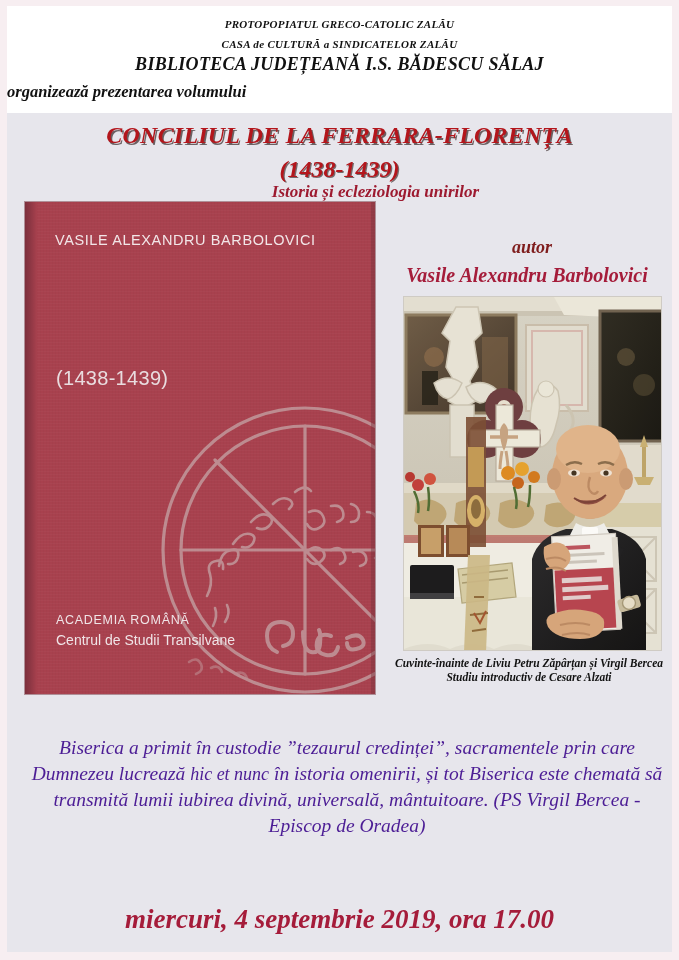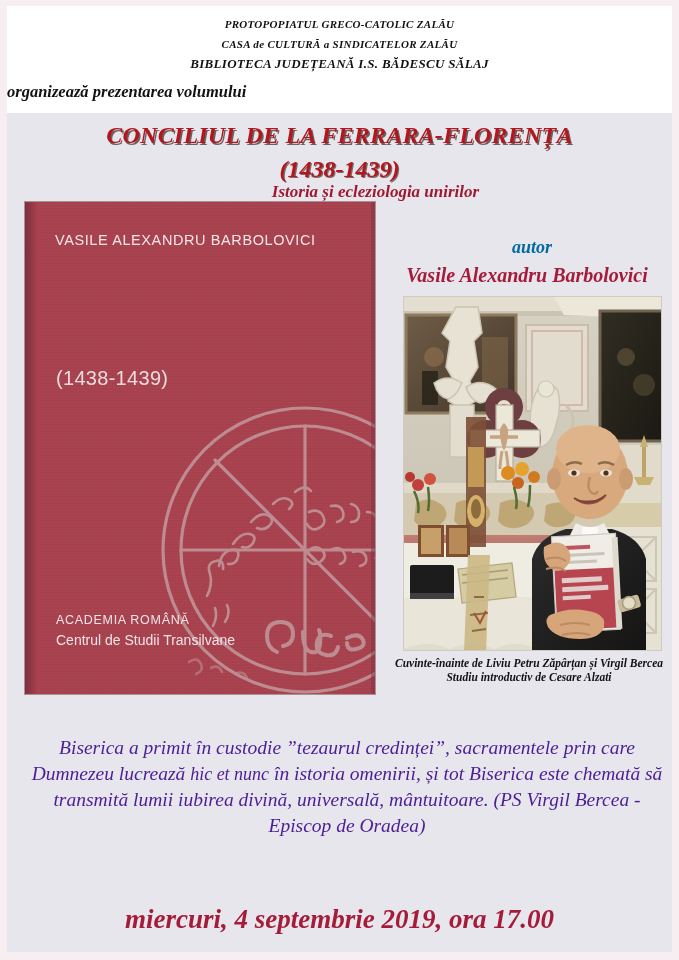--- a/index.html
+++ b/index.html
@@ -51,21 +51,21 @@
   }
   .org-line {
     font-style: italic;
     font-weight: bold;
     font-size: 11px;
     letter-spacing: 0.3px;
     line-height: 20px;
     white-space: nowrap;
   }
   .org-line.l3 {
-    font-size: 13px;
+    font-size: 18px;
     font-style: italic;
   }
 
   .organizes {
     position: absolute;
     left: 0;
     top: 76px;
     width: 100%;
     text-align: left;
     font-style: italic;
@@ -209,21 +209,21 @@
   
   .autor-label {
     position: absolute;
     left: 380px;
     top: 231px;
     width: 290px;
     text-align: center;
     font-style: italic;
     font-weight: bold;
     font-size: 18px;
-    color: #0369a1;
+    color: #7f1d1d;
   }
   .autor-name {
     position: absolute;
     left: 370px;
     top: 258px;
     width: 300px;
     text-align: center;
     font-style: italic;
     font-weight: bold;
     font-size: 20px;

